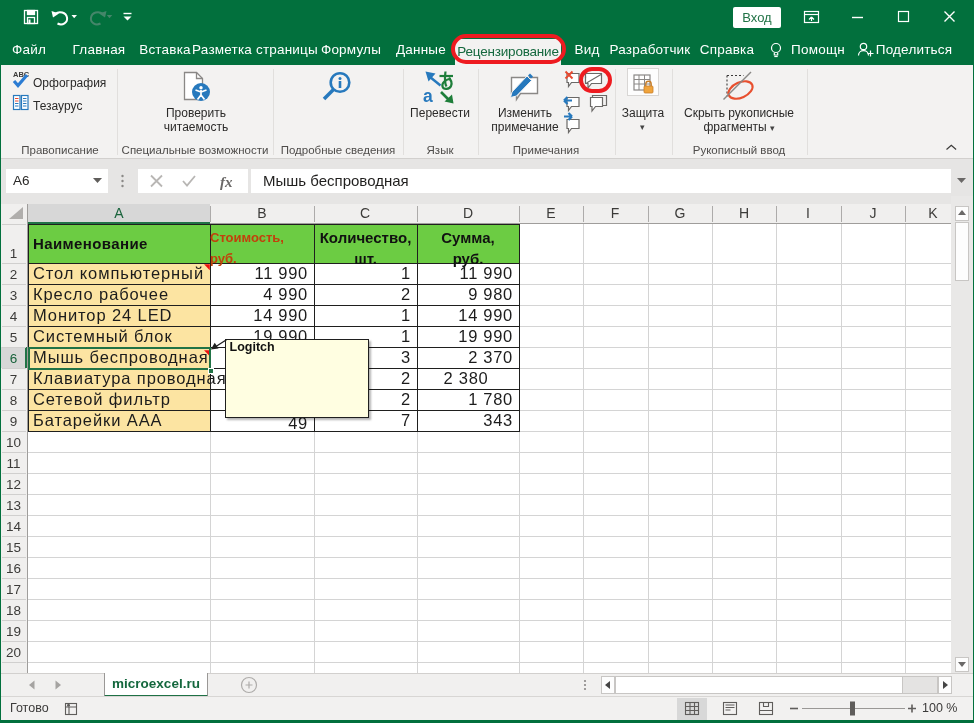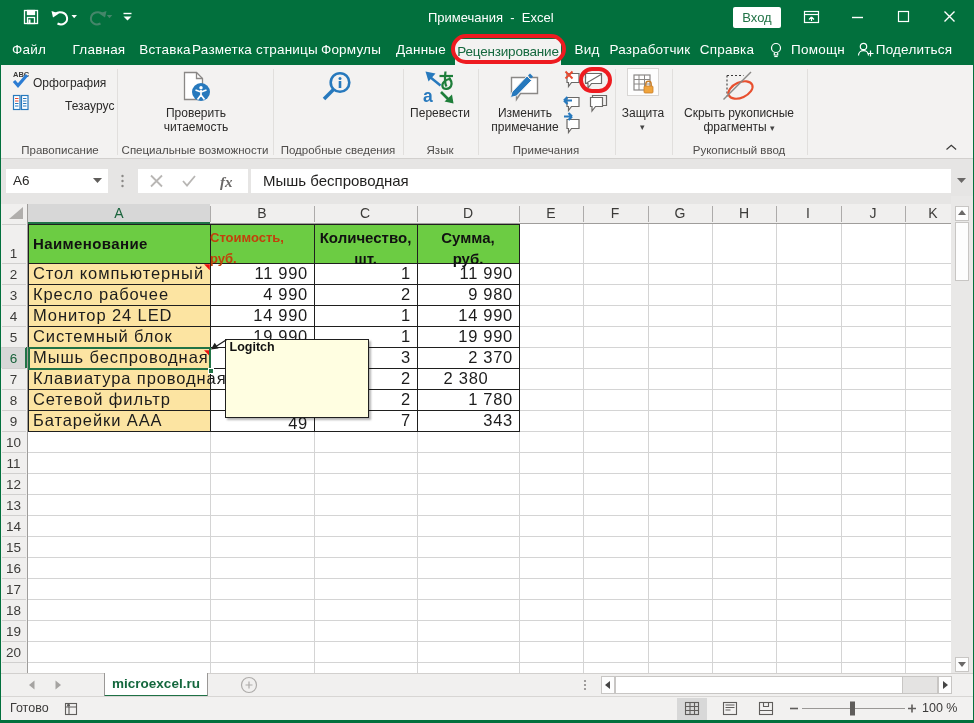--- a/index.html
+++ b/index.html
@@ -75,21 +75,20 @@
       <path d="M774.3 21.5 h3.4"></path>
     </g>
     <g stroke="#fff" stroke-width="1.2" fill="none">
       <circle cx="863.5" cy="11.5" r="3.2"></circle>
       <path d="M858.5 20.5 c0 -6.5 10 -6.5 10 0"></path>
       <path d="M870.5 15.5 v6 m-3 -3 h6"></path>
     </g>
   </svg>
   <div class="abs" id="seltab"></div>
   <div id="seltabtxt">Рецензирование</div>
-  <div class="abs" id="title">Примечания &nbsp;- &nbsp;Excel</div>
   <div class="abs" id="vhod">Вход</div>
   <div class="redoval" style="left:451px;top:34px;width:115px;height:30px;"></div>
 
   <div class="tab" style="left:29px;">Файл</div>
   <div class="tab" style="left:99px;">Главная</div>
   <div class="tab" style="left:165px;">Вставка</div>
   <div class="tab" style="left:255px;">Разметка страницы</div>
   <div class="tab" style="left:351px;">Формулы</div>
   <div class="tab" style="left:421px;">Данные</div>
   <div class="tab" style="left:587px;">Вид</div>
@@ -106,21 +105,21 @@
     <div class="vsep" style="left:615px;"></div>
     <div class="vsep" style="left:672px;"></div>
     <div class="vsep" style="left:807px;"></div>
     <div class="glabel" style="left:60px;">Правописание</div>
     <div class="glabel" style="left:195px;">Специальные возможности</div>
     <div class="glabel" style="left:338px;">Подробные сведения</div>
     <div class="glabel" style="left:440px;">Язык</div>
     <div class="glabel" style="left:546px;">Примечания</div>
     <div class="glabel" style="left:739px;">Рукописный ввод</div>
     <div class="rtext" style="left:33px;top:11px;">Орфография</div>
-    <div class="rtext" style="left:33px;top:34px;margin-left:32px;">Тезаурус</div>
+    <div class="rtext" style="left:33px;top:34px;">Тезаурус</div>
     <div class="rtextc" style="left:196px;top:41px;">Проверить<br>читаемость</div>
     <div class="rtextc" style="left:440px;top:41px;">Перевести</div>
     <div class="rtextc" style="left:525px;top:41px;">Изменить<br>примечание</div>
     <div class="rtextc" style="left:643px;top:41px;">Защита</div>
     <div class="rtextc" style="left:739px;top:41px;">Скрыть рукописные<br>фрагменты <span style="font-size:9px;color:#444;">▾</span></div>
     <div style="position:absolute;left:640px;top:57px;font-size:9px;color:#444;">▾</div>
     <svg width="974" height="94" style="position:absolute;left:0;top:0;">
 
       <text x="13" y="12" font-size="7.5" font-weight="bold" fill="#3b3a39" font-family="Liberation Sans">ABC</text>
       <path d="M14 16 L18 20.5 L27 10" stroke="#2b7cd3" stroke-width="3.2" fill="none"></path>

